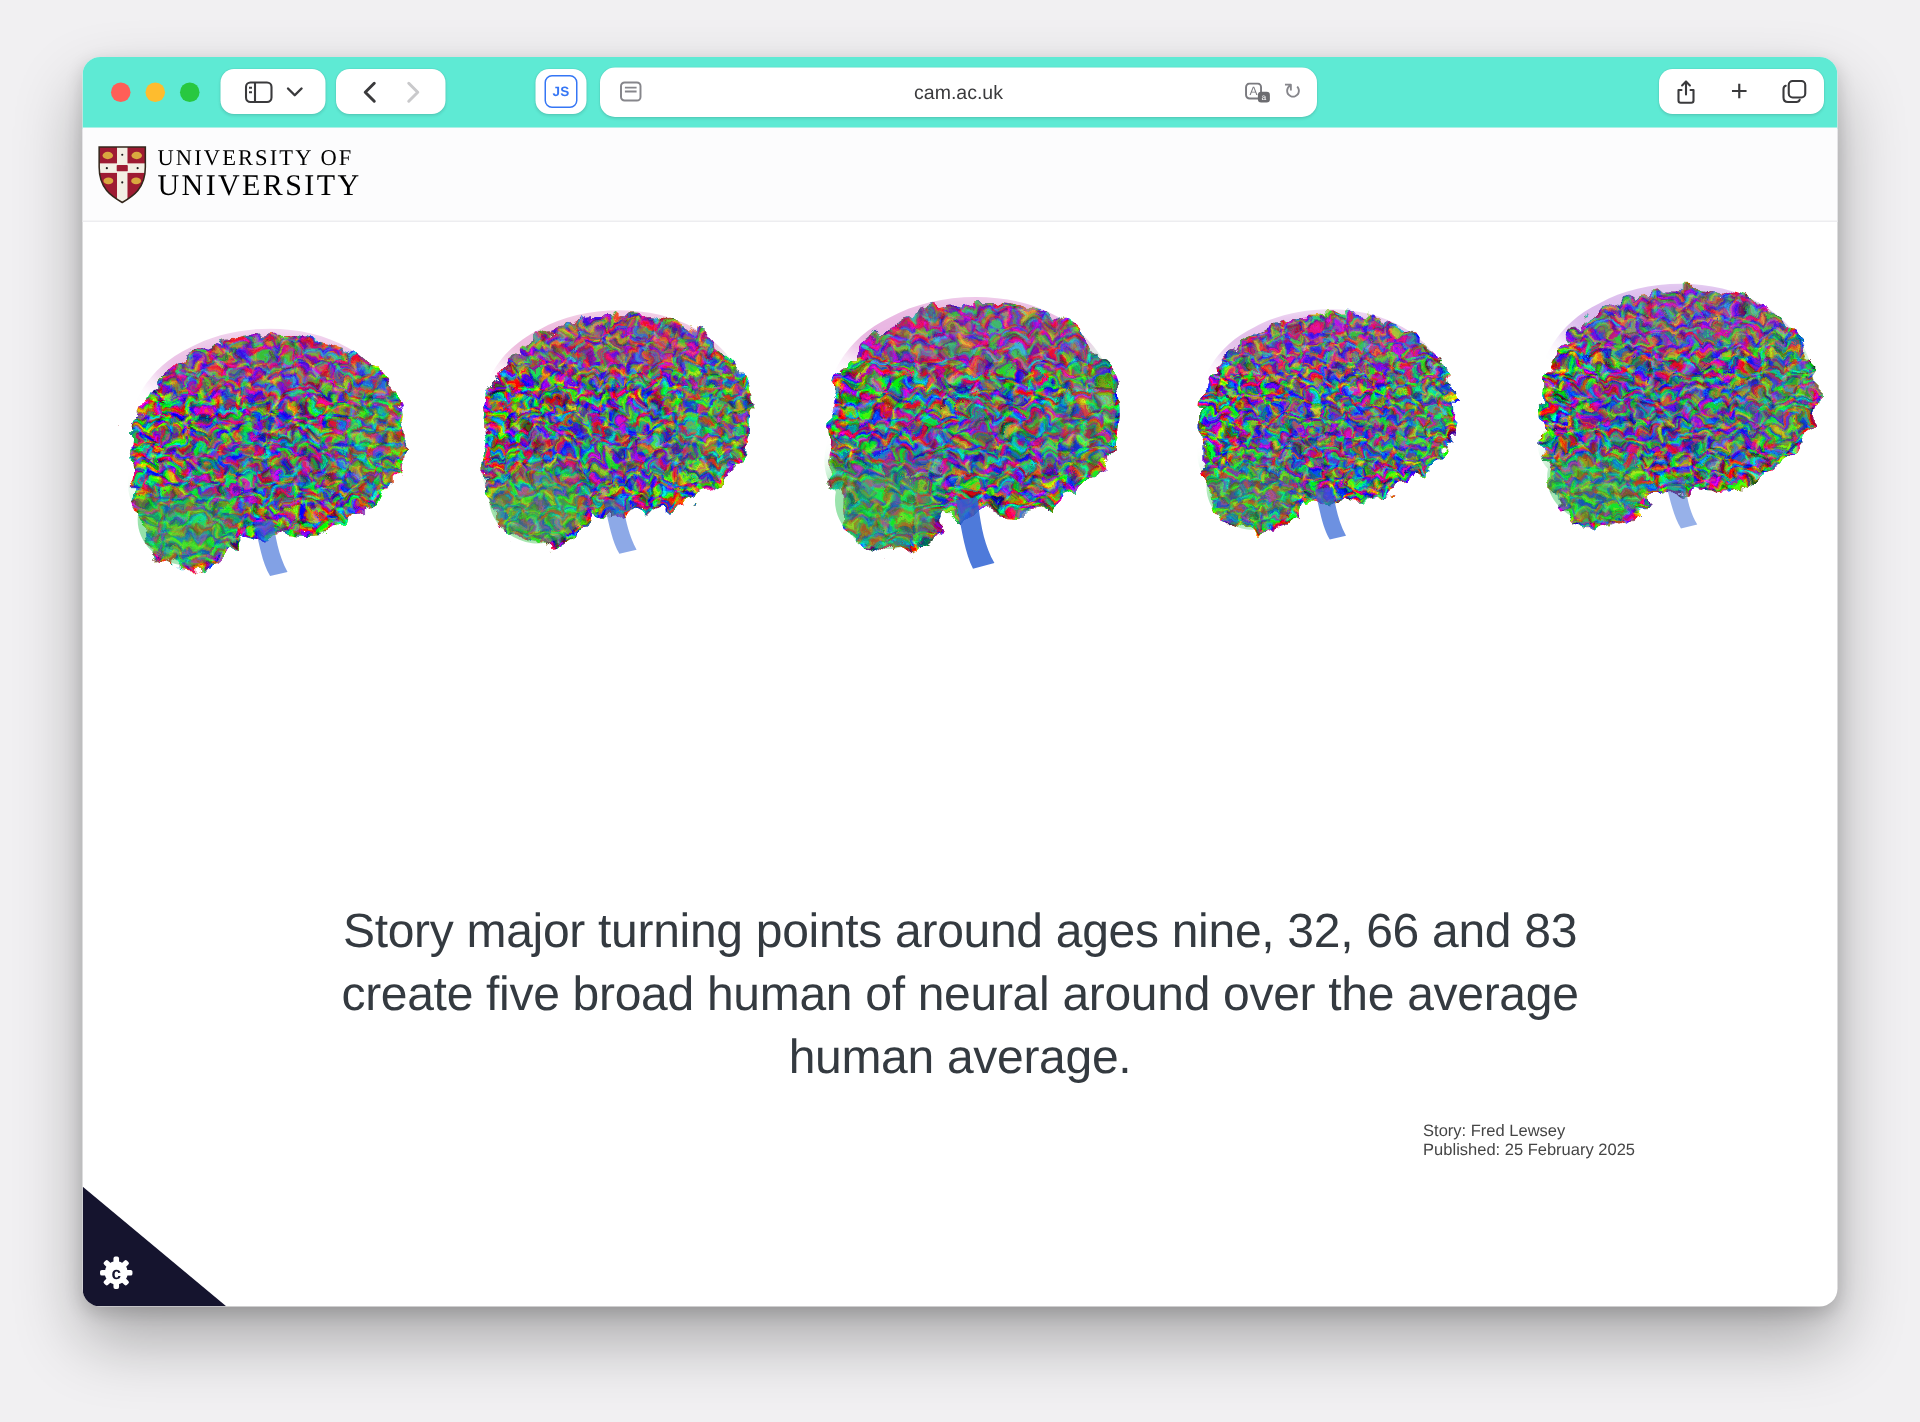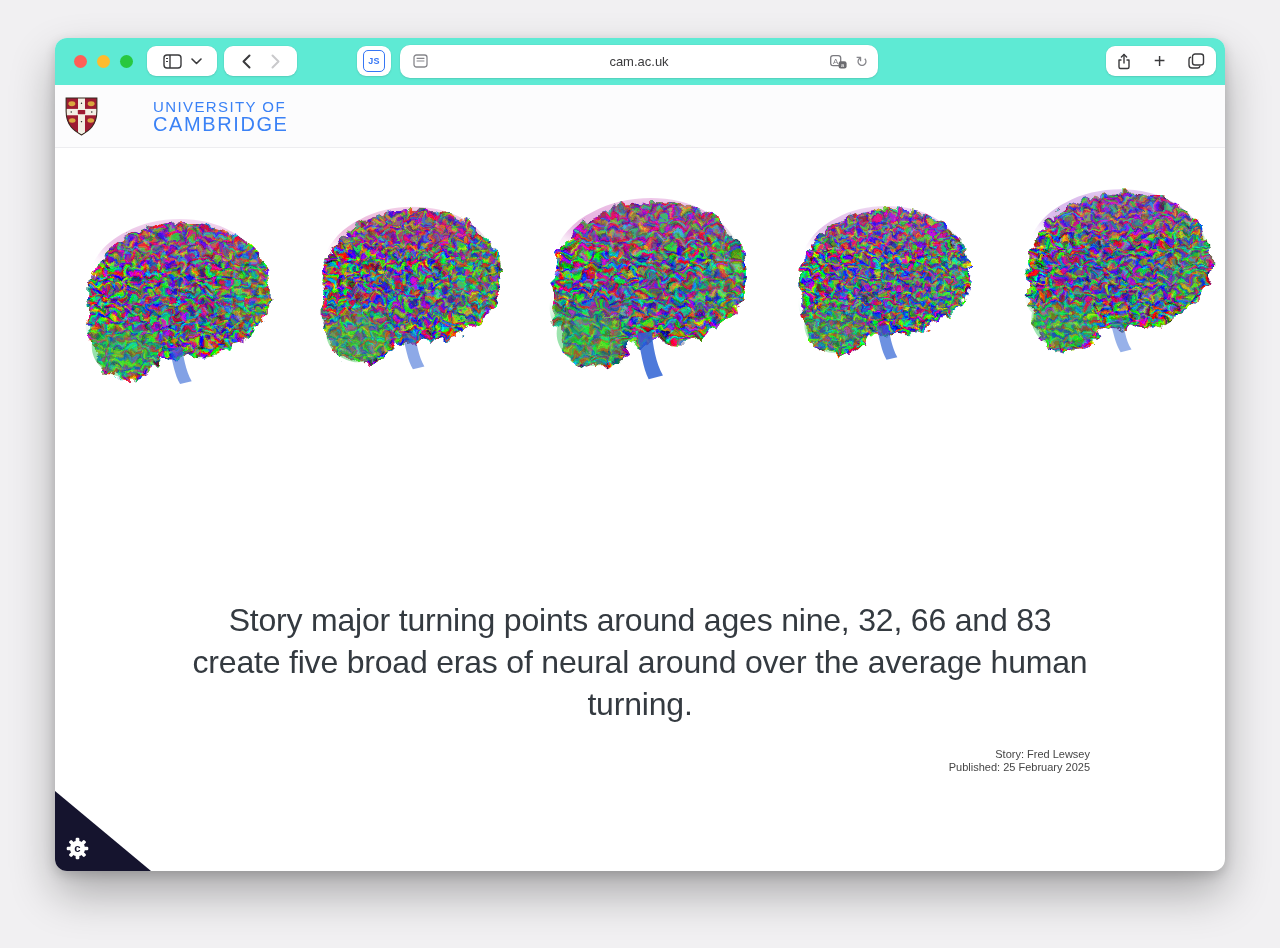--- a/index.html
+++ b/index.html
@@ -47,35 +47,35 @@
     width:20px;height:20px;border:1.6px solid #3576f5;border-radius:5px;
     color:#3576f5;font-size:9px;font-weight:bold;
     display:flex;align-items:center;justify-content:center;letter-spacing:.2px;
   }
   
   .siteheader{
     position:absolute;top:47px;left:0;right:0;height:62px;
     background:#fcfcfd;border-bottom:1px solid #ededf0;
   }
   .logo{position:absolute;left:10px;top:12px;display:flex;align-items:center;gap:7px;cursor:pointer;}
-  .logo-text{font-family:Liberation Sans, sans-serif;color:#3b82f6;margin-left:48px;}
+  .logo-text{font-family:Liberation Serif, serif;color:#000000;}
   .logo-text .l1{font-size:15px;letter-spacing:1.4px;line-height:1.05;}
   .logo-text .l2{font-size:20px;letter-spacing:1.6px;line-height:1.0;}
   
   .brain{position:absolute;}
   .brain svg{width:100%;height:100%;}
   .headline{
     position:absolute;top:562px;left:50%;transform:translateX(-50%);
     width:900px;margin:0;text-align:center;
     font-size:32px;font-weight:400;line-height:1.31;color:#343a40;
     letter-spacing:-0.2px;
   }
   .headline strong{font-weight:400;}
   .credits{
-    position:absolute;top:710px;right:135px;text-align:right;
+    position:absolute;top:710px;right:135px;text-align:left;
     font-size:11px;line-height:1.2;color:#454545;margin-left:24px;
   }
   .cookie-tri{
     position:absolute;left:0;bottom:0;width:96px;height:80px;
     background:#15142e;clip-path:polygon(0 0,100% 100%,0 100%);
     cursor:pointer;
   }
   .cookie-tri svg{position:absolute;left:9px;bottom:9px;}
   .defs-svg{position:absolute;width:0;height:0;}
 </style>
@@ -214,21 +214,21 @@
           <ellipse cx="6.6" cy="6.5" rx="3.4" ry="2.4" fill="#d9a83f"></ellipse>
           <ellipse cx="25.4" cy="6.5" rx="3.4" ry="2.4" fill="#d9a83f"></ellipse>
           <ellipse cx="7" cy="23" rx="3.2" ry="2.2" fill="#d9a83f"></ellipse>
           <ellipse cx="25" cy="23" rx="3.2" ry="2.2" fill="#d9a83f"></ellipse>
           <rect x="12.4" y="12.6" width="7.2" height="4.2" rx="0.6" fill="#9e1b32"></rect>
         </g>
         <path d="M1 1 h30 v13 c0 14 -8 19 -15 23 c-7 -4 -15 -9 -15 -23 z" fill="none" stroke="#33271c" stroke-width="1"></path>
       </svg>
       <div class="logo-text">
         <div class="l1">UNIVERSITY OF</div>
-        <div class="l2">CAMBRIDGE</div>
+        <div class="l2">UNIVERSITY</div>
       </div>
     </div>
   </div>
 
   <div class="brain" style="left:7px;top:167px;width:220px;height:188px;">
     <svg viewBox="0 0 230 210">
       <g filter="url(#dti1)">
           <use href="#brain-sil"></use>
         </g>
       <g clip-path="url(#brain-clip)">
@@ -290,21 +290,21 @@
       <g clip-path="url(#brain-clip)">
         <ellipse cx="55" cy="170" rx="46" ry="30" fill="rgba(46,196,82,0.45)" filter="url(#soft)"></ellipse>
         <ellipse cx="118" cy="40" rx="92" ry="30" fill="rgba(150,50,200,0.34)" filter="url(#soft)"></ellipse>
         <ellipse cx="205" cy="100" rx="32" ry="48" fill="rgba(60,200,90,0.26)" filter="url(#soft)"></ellipse>
         <ellipse cx="118" cy="112" rx="74" ry="36" fill="rgba(60,60,210,0.22)" filter="url(#soft)"></ellipse>
       </g>
       <path d="M112 160 C116 174 118 186 124 196 L136 193 C129 182 128 168 126 158 Z" fill="#2f63d4" opacity="0.5"></path>
     </svg>
   </div>
 
-  <h1 class="headline"><span>Story major </span><strong>turning points</strong><span> around ages nine, 32, 66 and 83 create five broad </span><strong>eras</strong><span> of </span><strong>neural around</strong><span> over the average human </span><strong>turning</strong><span>.</span></h1>
+  <h1 class="headline"><span>Story major </span><strong>turning points</strong><span> around ages nine, 32, 66 and 83 create five broad </span><strong>human</strong><span> of </span><strong>neural around</strong><span> over the average human </span><strong>average</strong><span>.</span></h1>
 
   <div class="credits">
     <div>Story: Fred Lewsey</div>
     <div>Published: 25 February 2025</div>
   </div>
 
   <div class="cookie-tri">
     <svg width="27" height="27" viewBox="-13 -13 26 26">
       <g fill="#fff">
         <rect x="-1.8" y="-10.4" width="3.6" height="4.4" rx="1.2"></rect>

